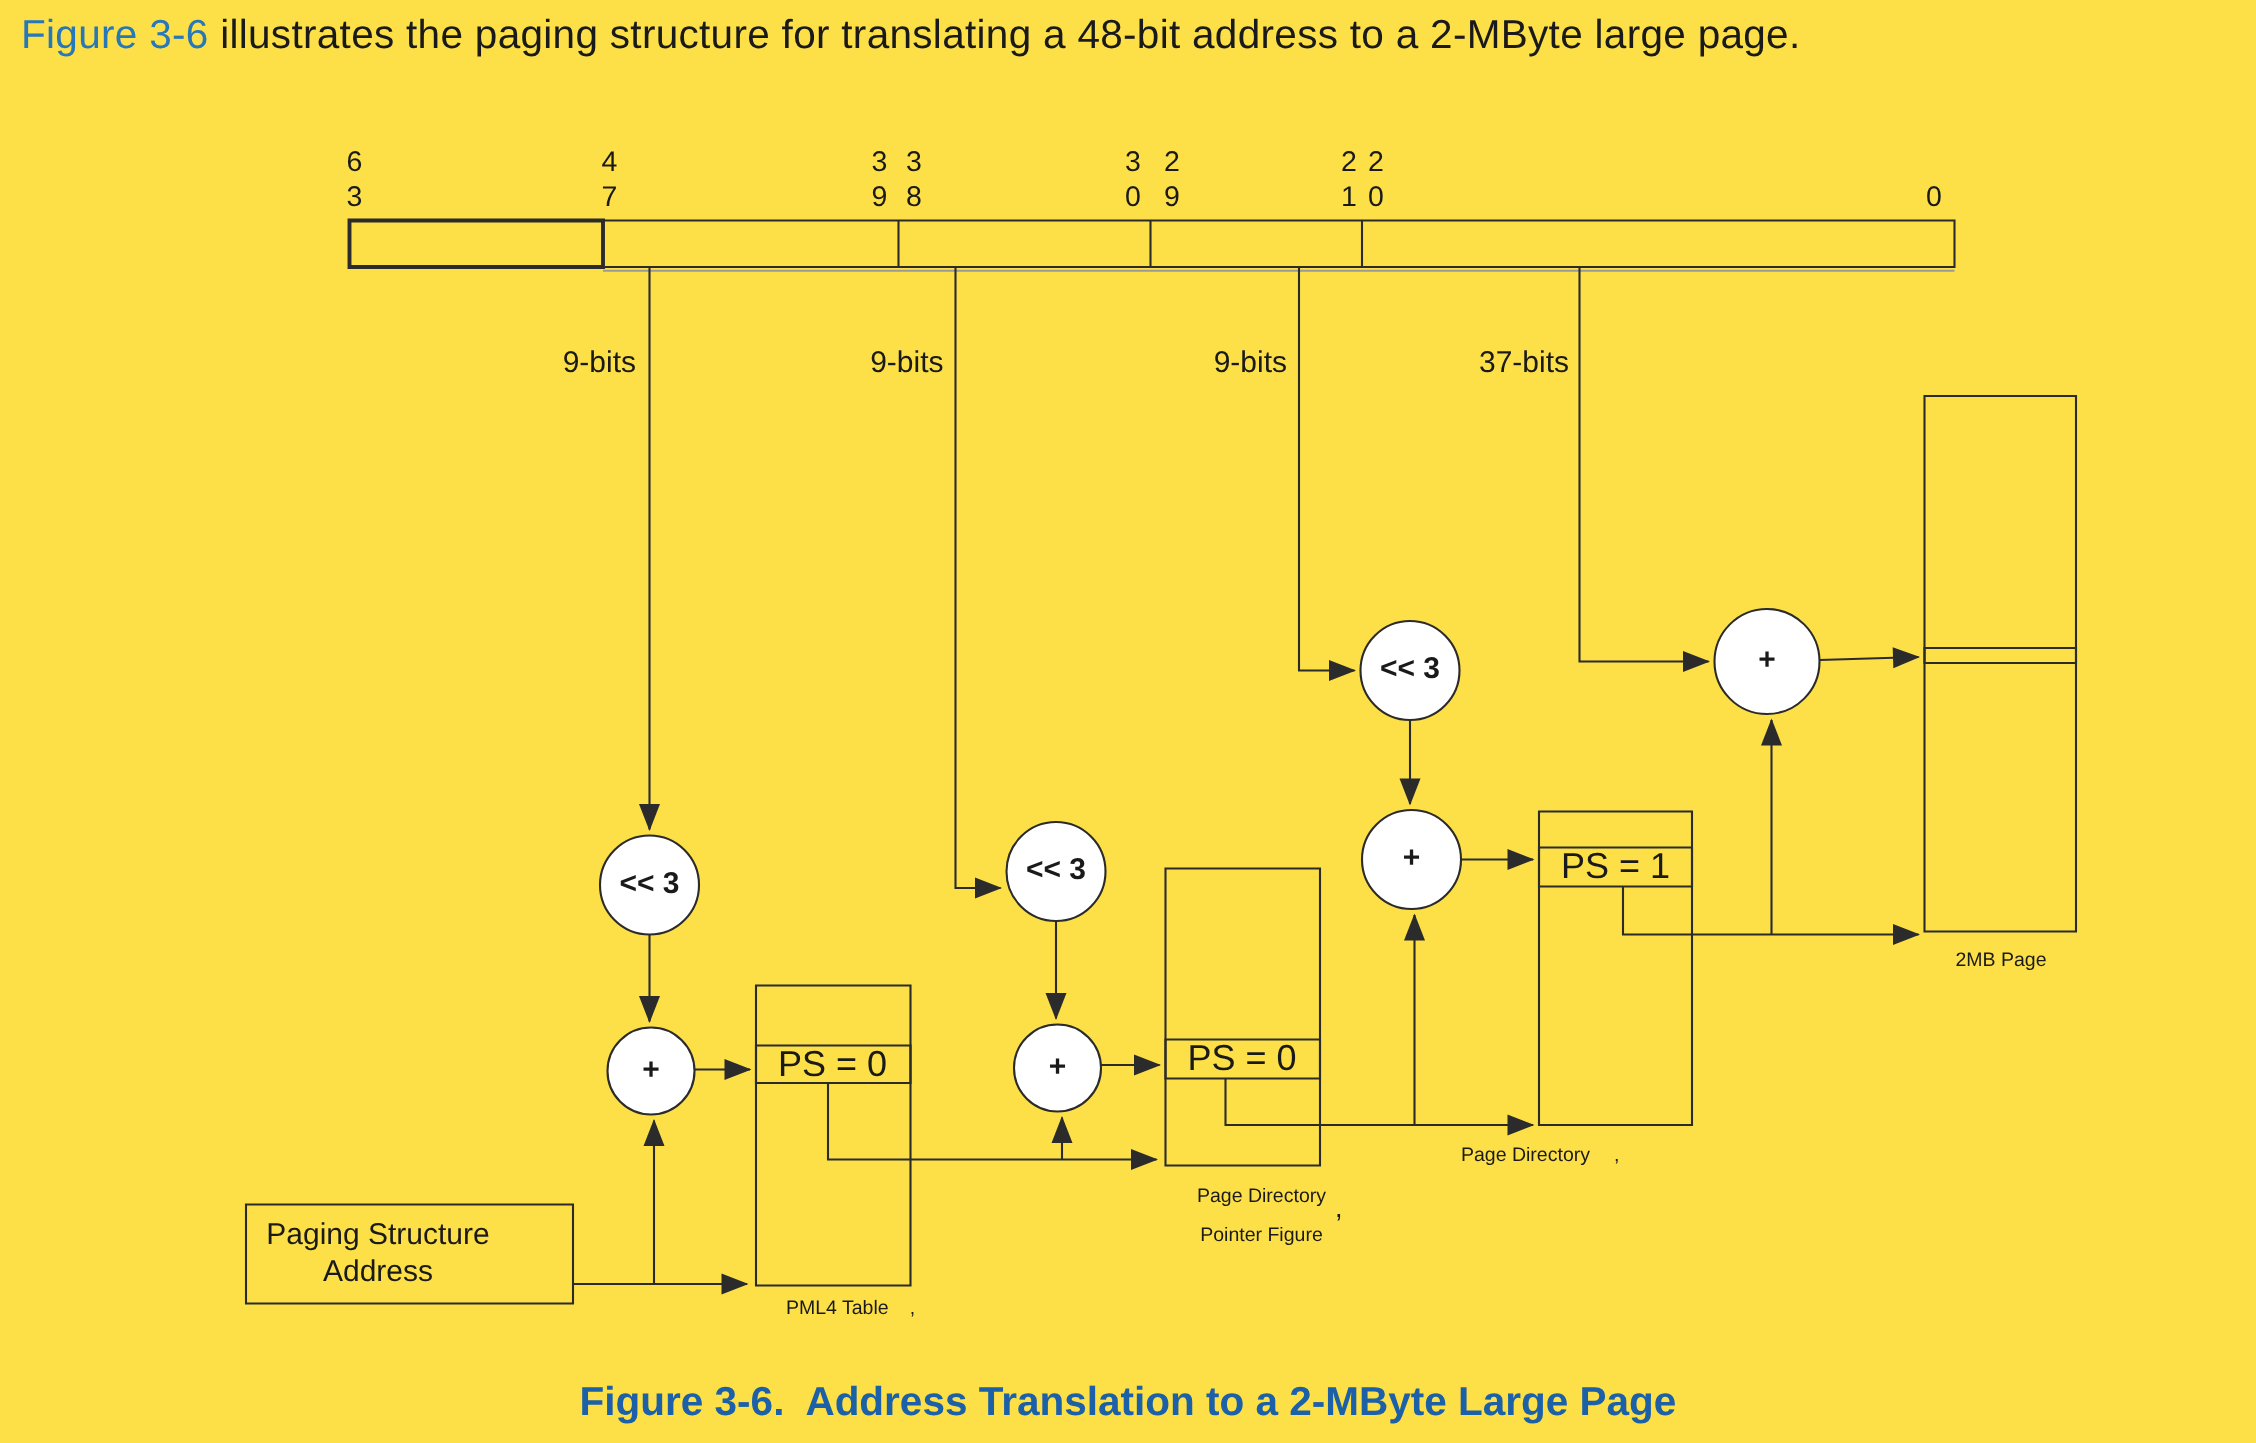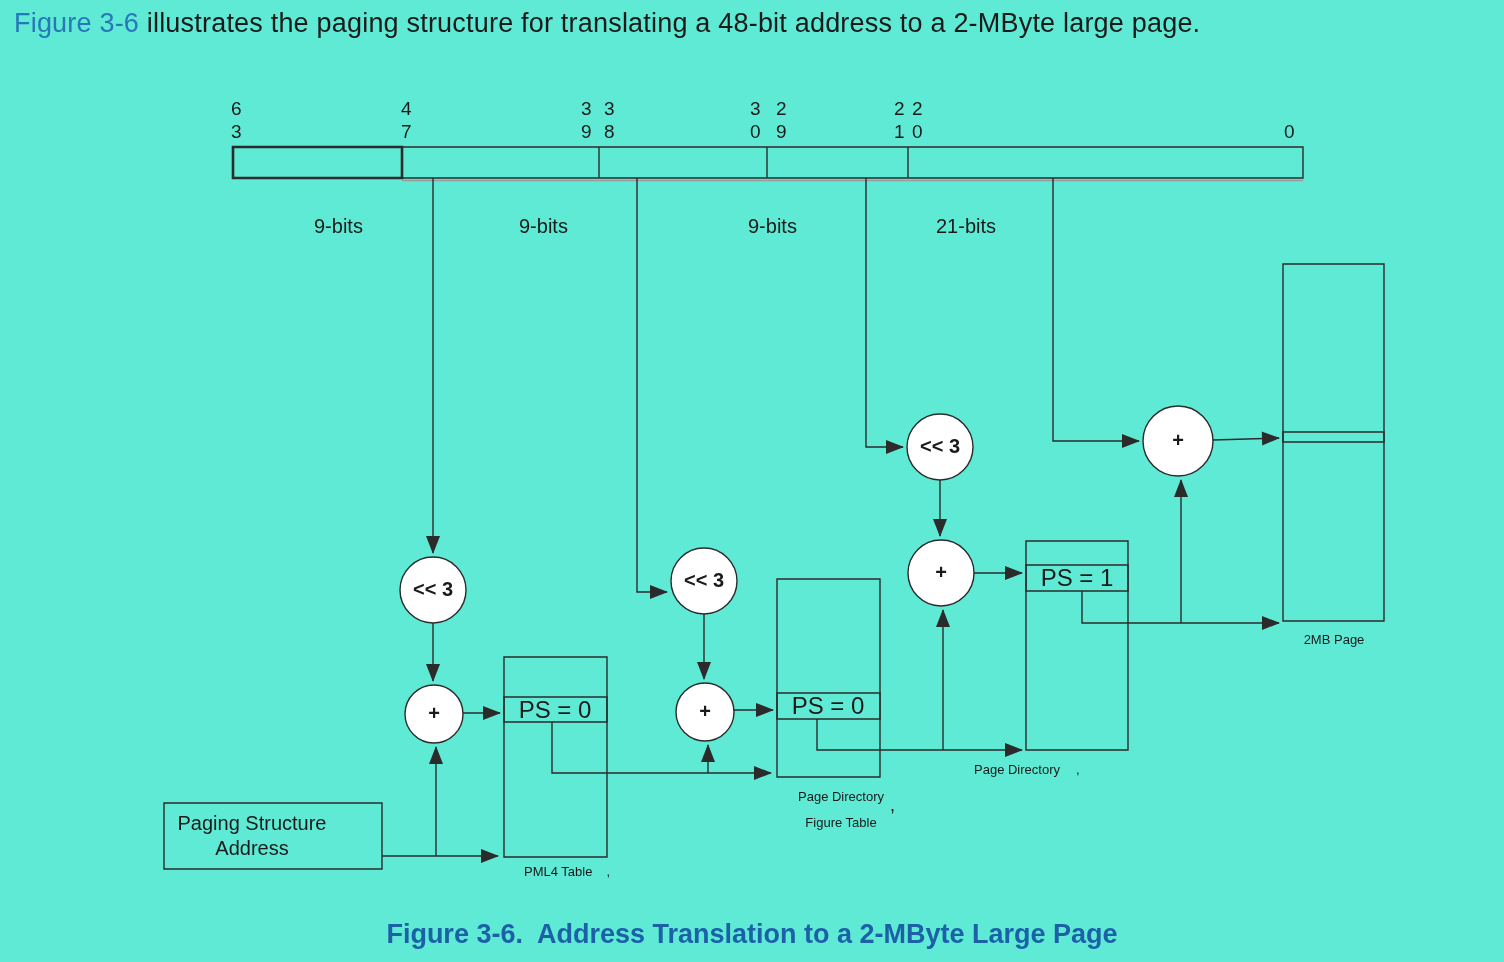--- a/index.html
+++ b/index.html
@@ -2,31 +2,31 @@
 <html style="--link-blue: #2878b8; --caption-blue: #1c61a8; --line: #2b2b2b;"><head>
 <meta charset="utf-8">
 <style>
   :root{
     --link-blue:#2878b8;
     --caption-blue:#1c61a8;
     --line:#2b2b2b;
   }
   html,body{margin:0;padding:0;background:#ffffff;}
   #stage{
-    position:relative;width:1504px;height:962px;background:#5eead4;
+    position:relative;width:1504px;height:962px;background:#fde047;
     font-family:"Liberation Sans",sans-serif;color:#1a1a1a;overflow:hidden;
   }
   #diagram-svg{position:absolute;left:0;top:0;width:1504px;height:962px;}
   #diagram-svg *{vector-effect:non-scaling-stroke;}
   .txt{position:absolute;white-space:nowrap;color:#1a1a1a;}
   .sentence{left:14px;top:8px;font-size:27px;letter-spacing:.2px;}
   .sentence .link{color:var(--link-blue);}
   .bitcol{position:absolute;font-size:19px;line-height:23px;text-align:left;}
   .bitcol div{height:23px;}
-  .fieldlab{position:absolute;top:215px;font-size:20px;text-align:left;width:110px;}
+  .fieldlab{position:absolute;top:231px;font-size:20px;text-align:right;width:110px;}
   .op{position:absolute;font-size:20px;font-weight:bold;transform:translate(-50%,-52%);}
   .ps{position:absolute;font-size:24px;transform:translate(-50%,-50%);}
   .boxlab{font-size:13px;}
   .center2{display:flex;flex-direction:column;align-items:center;justify-content:center;
            text-align:center;font-size:20px;line-height:25px;}
   .caption{left:0;top:919px;width:1504px;text-align:center;font-size:27px;font-weight:bold;
            color:var(--caption-blue);white-space:pre;}
 </style>
 </head>
 <body>
@@ -130,39 +130,39 @@
     <div>0</div>
   </div>
   <div class="bitcol" style="left:1284px;top:97px">
     <div></div>
     <div>0</div>
   </div>
 
   <div class="fieldlab" style="left:314px">9-bits</div>
   <div class="fieldlab" style="left:519px">9-bits</div>
   <div class="fieldlab" style="left:748px">9-bits</div>
-  <div class="fieldlab" style="left:936px">21-bits</div>
+  <div class="fieldlab" style="left:936px">37-bits</div>
 
   <div class="op" style="left:433px;top:590px">&lt;&lt; 3</div>
   <div class="op" style="left:704px;top:581px">&lt;&lt; 3</div>
   <div class="op" style="left:940px;top:447px">&lt;&lt; 3</div>
   <div class="op" style="left:434px;top:714px">+</div>
   <div class="op" style="left:705px;top:712px">+</div>
   <div class="op" style="left:941px;top:573px">+</div>
   <div class="op" style="left:1178px;top:441px">+</div>
 
   <div class="ps" style="left:555px;top:710px">PS = 0</div>
   <div class="ps" style="left:828px;top:706px">PS = 0</div>
   <div class="ps" style="left:1077px;top:578px">PS = 1</div>
 
   <div class="txt boxlab" style="left:524px;top:864px"><span>PML4 Table</span><span style="margin-left:14px">,</span></div>
 
   <div class="txt boxlab" style="left:741px;top:784px;width:200px;text-align:center;line-height:26px;white-space:normal">
     <div>Page Directory</div>
-    <div>Figure Table</div>
+    <div>Pointer Figure</div>
   </div>
   <div class="txt" style="left:890px;top:795px;font-size:18px">,</div>
 
   <div class="txt boxlab" style="left:974px;top:762px"><span>Page Directory</span><span style="margin-left:16px">,</span></div>
 
   <div class="txt boxlab" style="left:1284px;top:632px;width:100px;text-align:center">2MB Page</div>
 
   <div class="center2" style="position:absolute;left:164px;top:803px;width:176px;height:66px">
     <div>Paging Structure</div>
     <div>Address</div>

